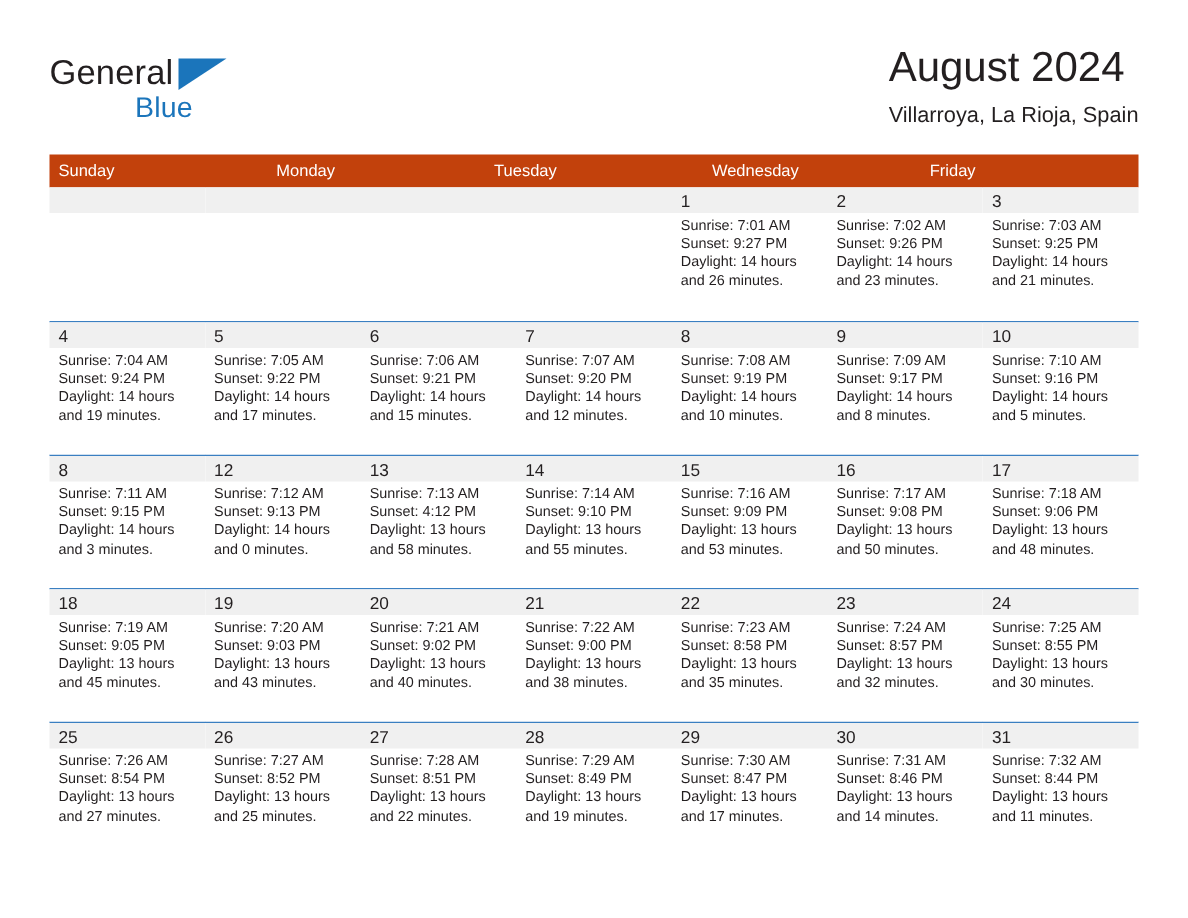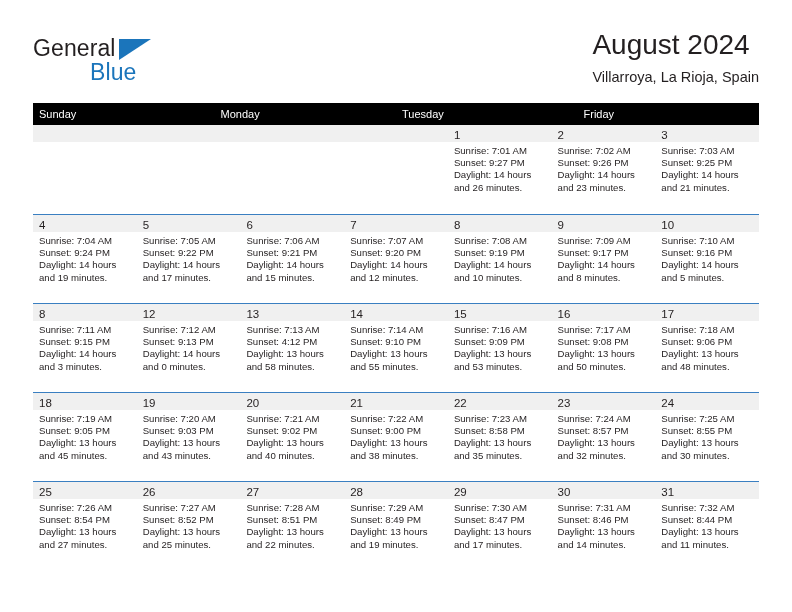--- a/index.html
+++ b/index.html
@@ -52,21 +52,21 @@
     top: 3px;
     width: 0;
     height: 0;
     border-left: 32px solid #1b75bb;
     border-bottom: 21px solid transparent;
   }
   .brand-blue {
     position: absolute;
     left: 57px;
     top: 24px;
-    font-size: 23px;
+    font-size: 19px;
     letter-spacing: 0.1px;
     color: #1b75bb;
     line-height: 25px;
   }
 
   .title-block {
     position: absolute;
     right: 0;
     top: 0;
   }
@@ -87,21 +87,21 @@
 
   
   .calendar {
     position: absolute;
     left: 33px;
     top: 103px;
     width: 726px;
   }
   .cal-head {
     display: flex;
-    background: #000000;
+    background: #c2410c;
     height: 22px;
   }
   .cal-head .dow {
     flex: 1 1 0;
     min-width: 0;
     color: #ffffff;
     font-size: 11px;
     line-height: 22px;
     padding-left: 6px;
     box-sizing: border-box;
@@ -166,20 +166,21 @@
       <div class="cal-title">August 2024</div>
       <div class="cal-subtitle">Villarroya, La Rioja, Spain</div>
     </div>
   </div>
 
   <div class="calendar">
     <div class="cal-head">
       <div class="dow">Sunday</div>
       <div class="dow">Monday</div>
       <div class="dow">Tuesday</div>
+      <div class="dow">Wednesday</div>
       <div class="dow">Friday</div>
     </div>
     <div id="weeks-container">
         <div class="week">
           <div class="day empty">
             <div class="day-num-band"><span class="day-num"></span></div>
             <div class="day-info">
               <div></div>
               <div></div>
               <div></div>

